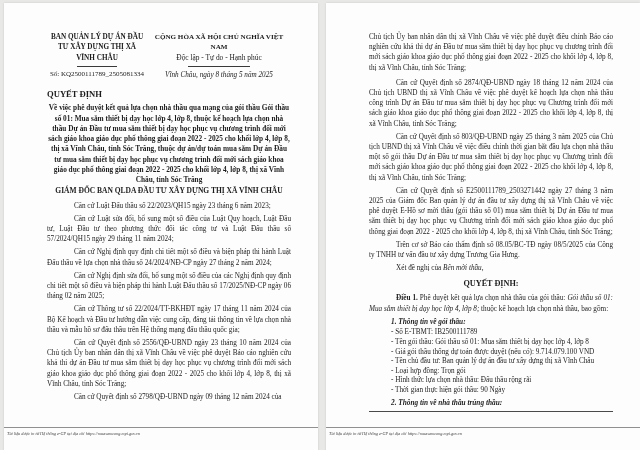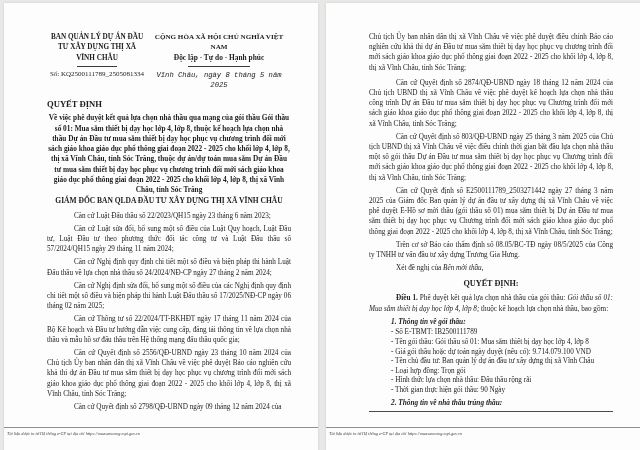--- a/index.html
+++ b/index.html
@@ -18,26 +18,26 @@
   }
   .page-left  { left:4px; }
   .page-right { left:326px; }
   .content { padding:0 27px 0 43px; }
 
   .hdr { display:flex; margin-top:29px; }
   .hdr-left  { width:100px; flex:0 0 100px; text-align:center; }
   .hdr-right { flex:1; text-align:center; }
   .org-line   { font-weight:bold; font-size:7.2px; line-height:10.4px; }
   .nat-line1  { font-weight:bold; font-size:7.1px; line-height:10.4px; }
-  .nat-line2  { font-weight:bold; font-size:7.4px; line-height:10.4px; }
+  .nat-line2  { font-weight:normal; font-size:7.4px; line-height:10.4px; }
   .rule-sm  { border-top:1px solid #3a3a3a; margin:3px auto 3px auto; }
   .rule-w40 { width:40px; }
   .rule-w60 { width:62px; }
   .doc-no { font-size:7px; line-height:9px; margin-top:2px; }
-  .place-date { font-style:italic; font-size:7.2px; line-height:10px; margin-top:2px;font-family:Liberation Mono, monospace; }
+  .place-date { font-style:italic; font-size:7.2px; line-height:10px; margin-top:2px; }
 
   .decision-heading { margin-top:9px; font-weight:bold; font-size:8.6px; line-height:10px; }
   .subject { margin-top:4px; text-align:center; font-weight:bold; font-size:7.3px; line-height:10.3px; }
   .authority { margin-top:0; text-align:center; font-weight:bold; font-size:7.5px; line-height:10px; }
 
   .paras { margin-top:5px; }
   .para {
     font-size:7.2px; line-height:10.2px; text-align:justify;
     text-indent:27px; margin-bottom:3px;
   }
@@ -119,21 +119,21 @@
 
       <div class="decides-heading">QUYẾT ĐỊNH:</div>
 
       <div class="para"><b>Điều 1.</b><span> Phê duyệt kết quả lựa chọn nhà thầu của gói thầu: </span><i>Gói thầu số 01: Mua sắm thiết bị dạy học lớp 4, lớp 8;</i><span> thuộc kế hoạch lựa chọn nhà thầu, bao gồm:</span></div>
 
       <div class="sec-heading bi">1. Thông tin về gói thầu:</div>
 
       <div class="info-list">
           <div class="info-line">- Số E-TBMT: IB2500111789</div>
           <div class="info-line">- Tên gói thầu: Gói thầu số 01: Mua sắm thiết bị dạy học lớp 4, lớp 8</div>
-          <div class="info-line">- Giá gói thầu hoặc dự toán ngày duyệt (nếu có): 9.714.079.100 VND</div>
+          <div class="info-line">- Giá gói thầu thống dự toán được duyệt (nếu có): 9.714.079.100 VND</div>
           <div class="info-line">- Tên chủ đầu tư: Ban quản lý dự án đầu tư xây dựng thị xã Vĩnh Châu</div>
           <div class="info-line">- Loại hợp đồng: Trọn gói</div>
           <div class="info-line">- Hình thức lựa chọn nhà thầu: Đấu thầu rộng rãi</div>
           <div class="info-line">- Thời gian thực hiện gói thầu: 90 Ngày</div>
         </div>
 
       <div class="sec-heading bi">2. Thông tin về nhà thầu trúng thầu:</div>
 
       <div class="table-top-line"></div>
     </div>

